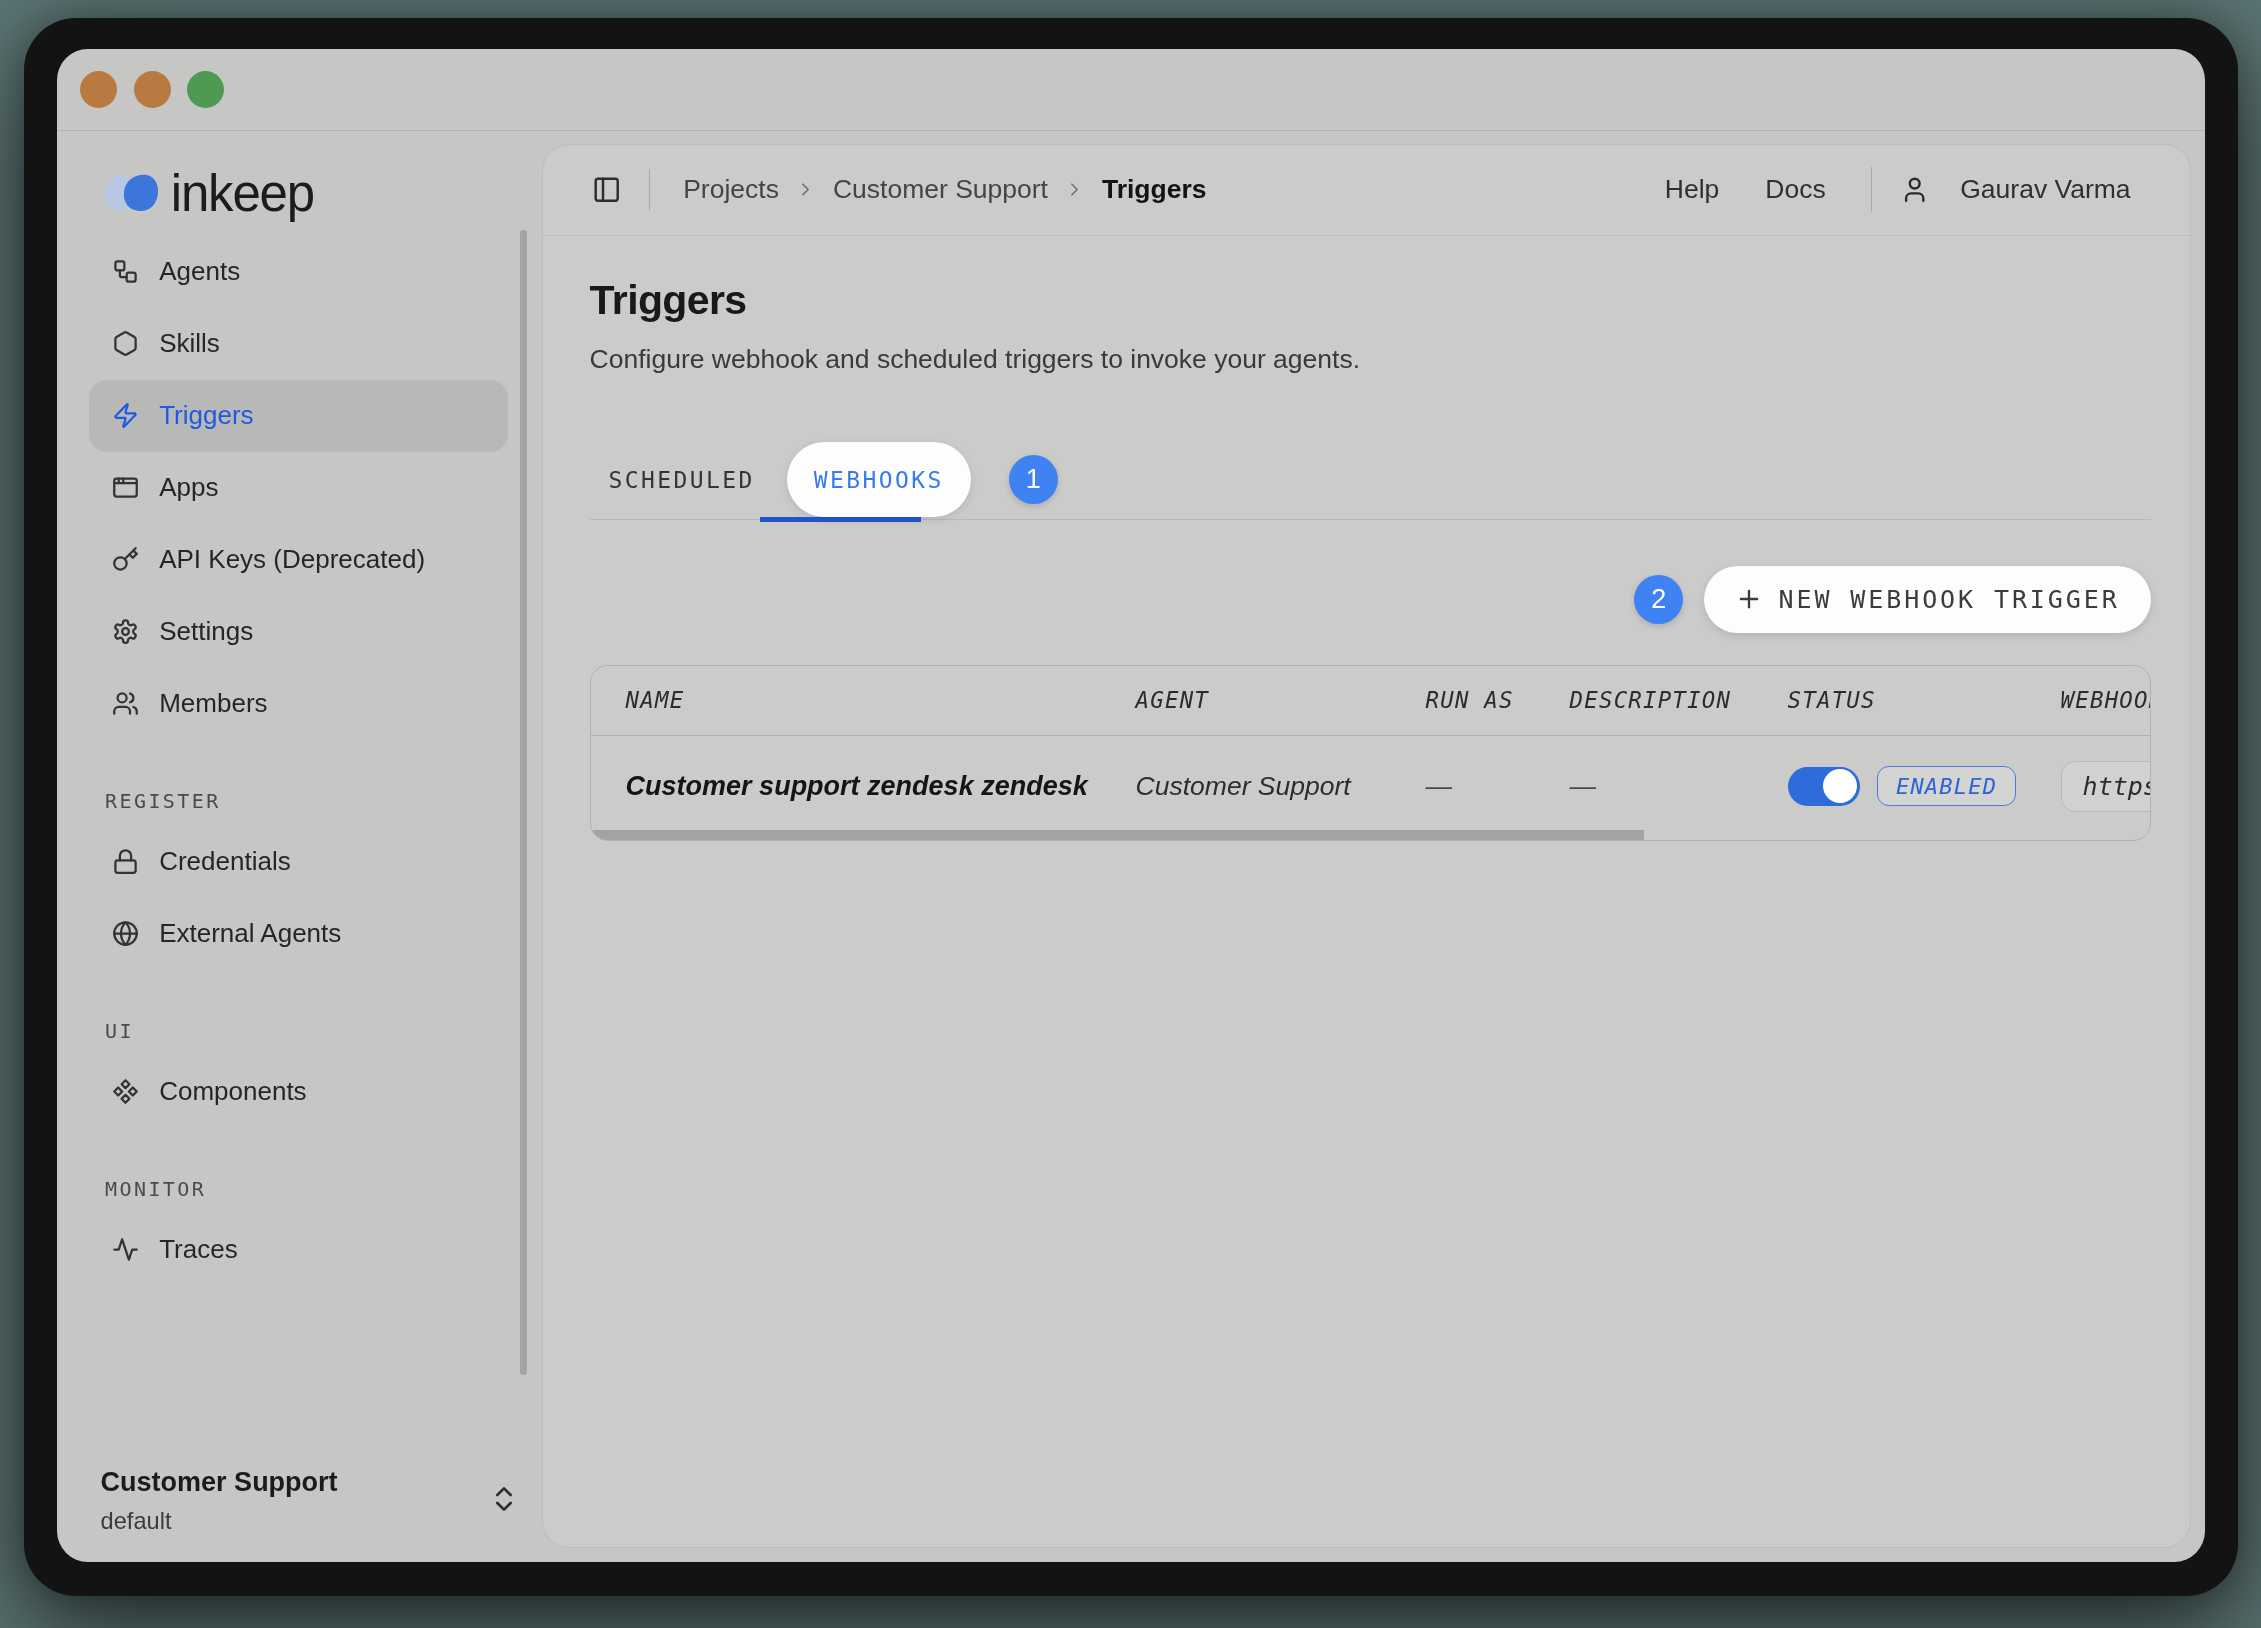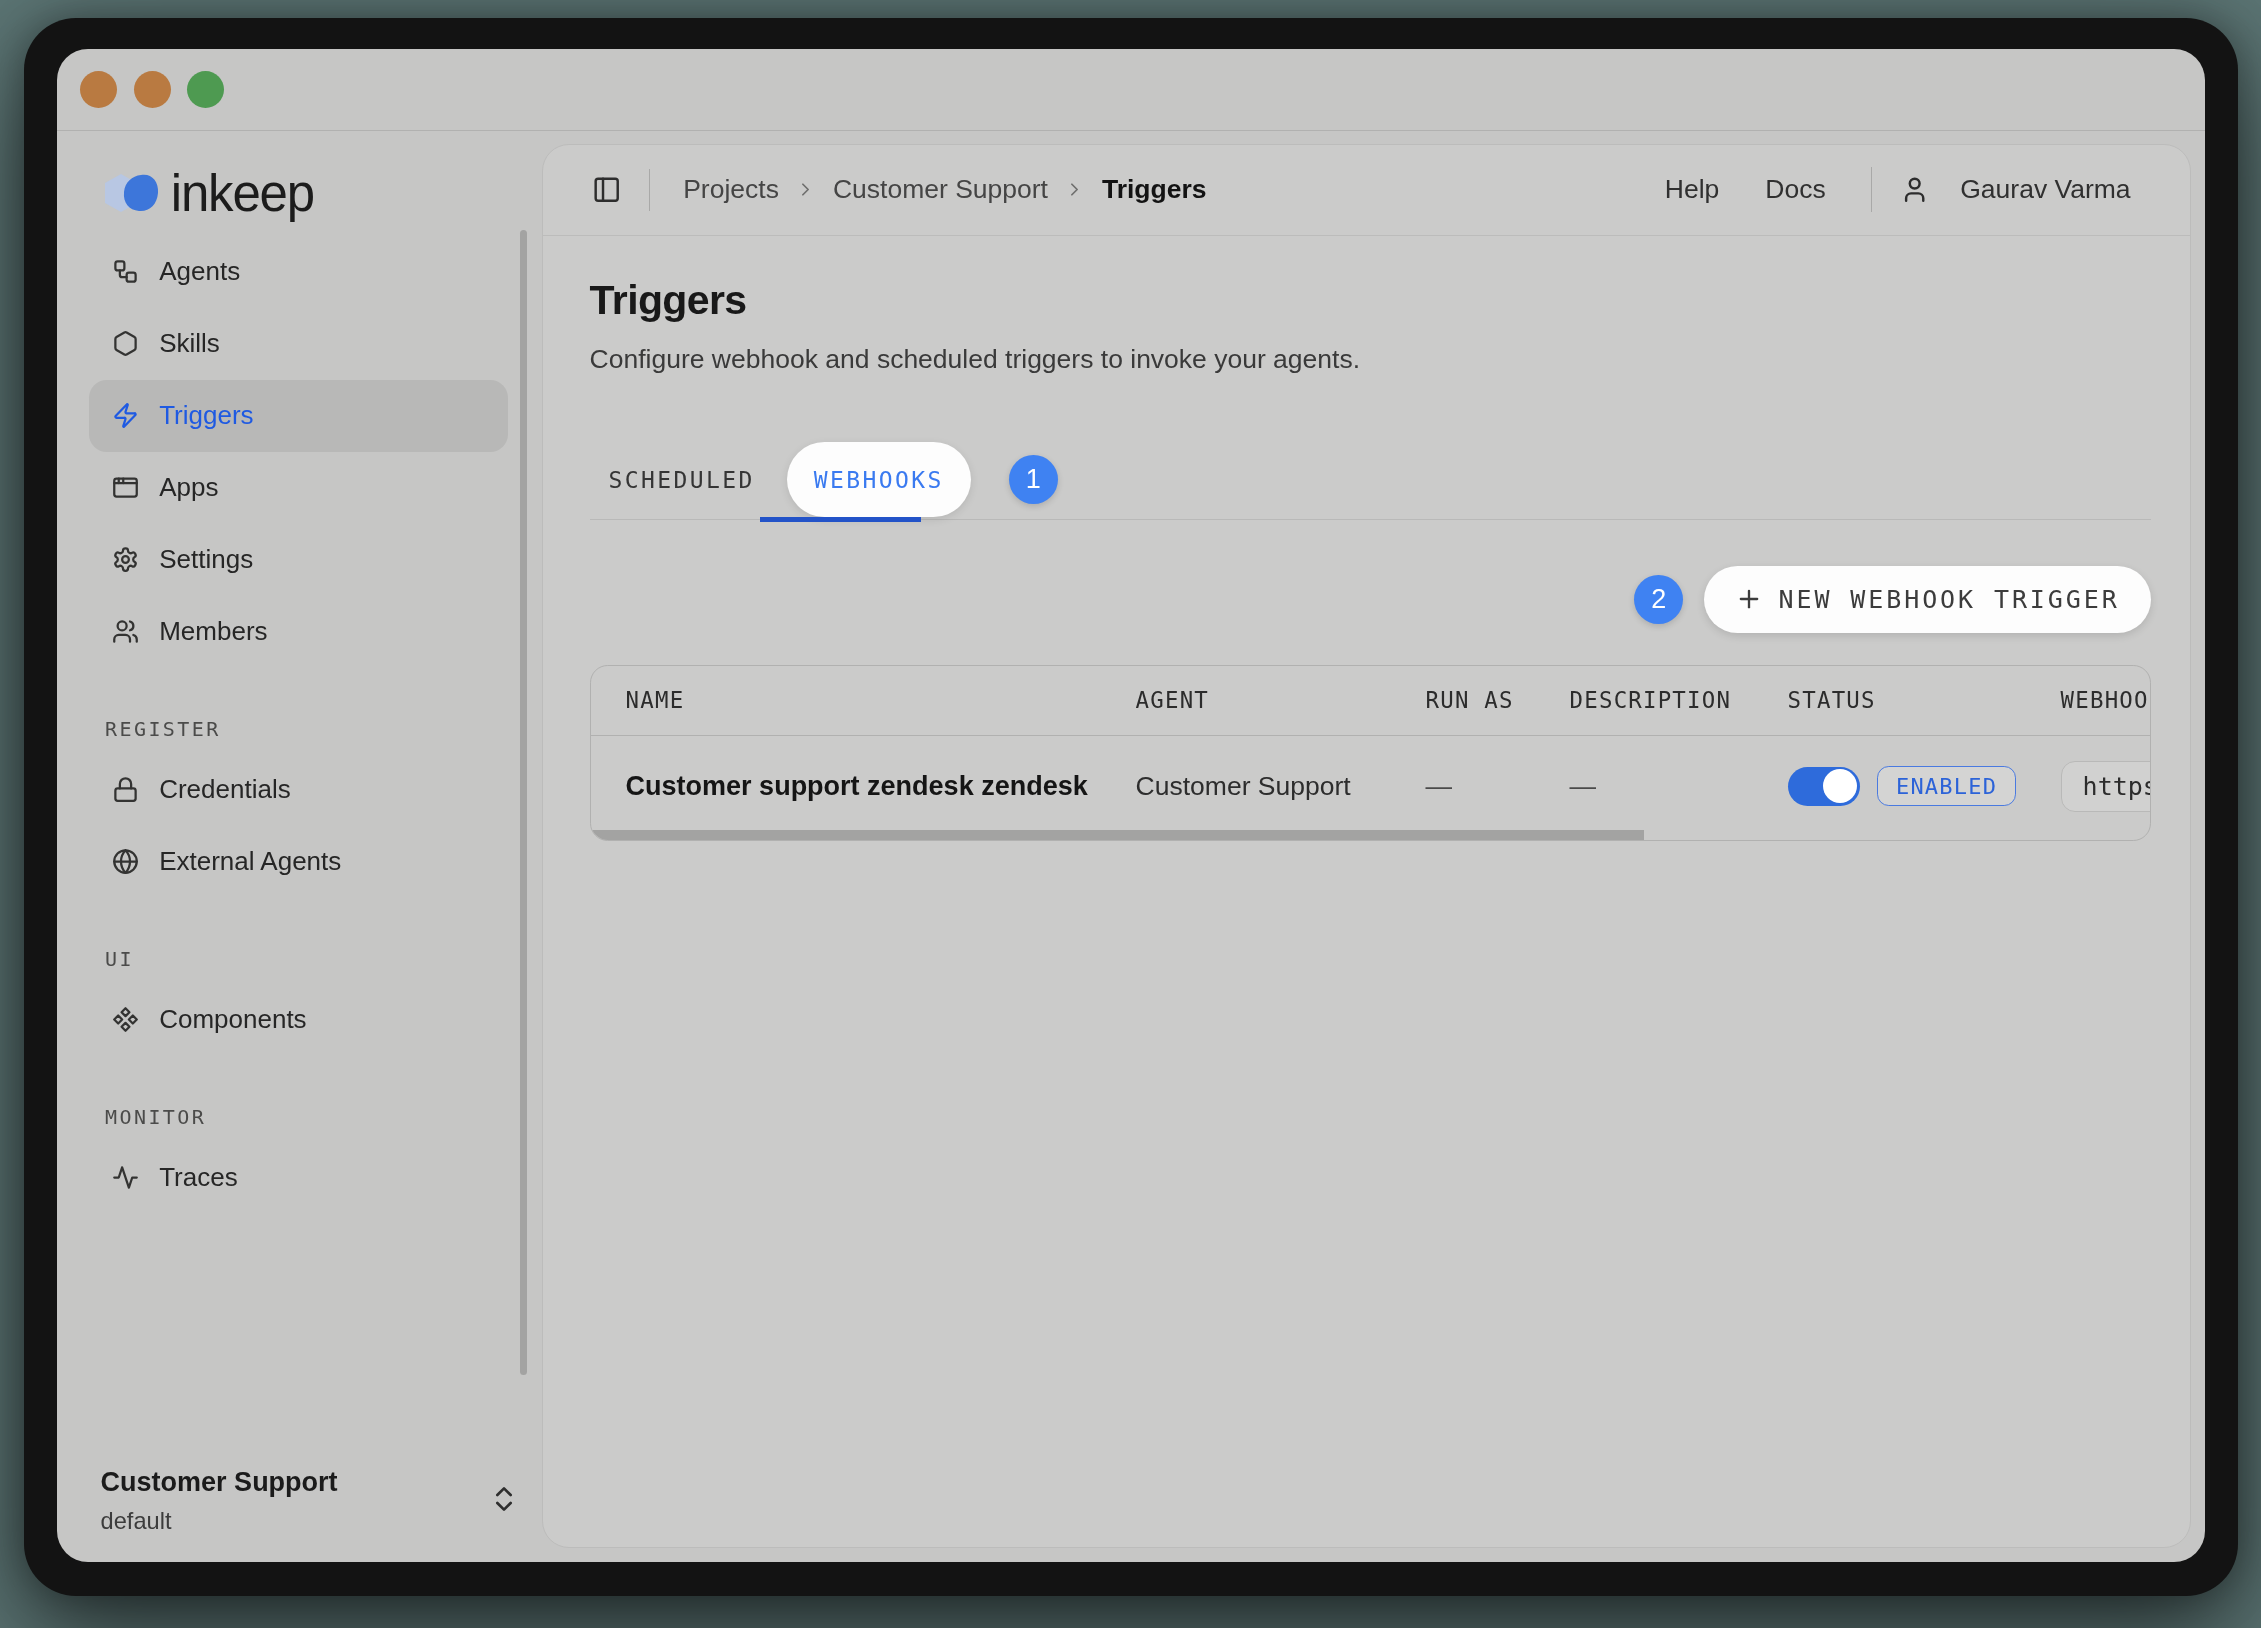--- a/index.html
+++ b/index.html
@@ -78,21 +78,21 @@
 
   
   .actions{margin-top:46px;display:flex;justify-content:flex-end;align-items:center;gap:21px;}
   .new-btn{height:67px;padding:0 31px;background:#fdfdfd;border-radius:34px;display:flex;
     align-items:center;gap:15.3px;font-size:25px;letter-spacing:2.9px;color:#3c3c3c;
     box-shadow:0 2.9px 8.2px rgba(0,0,0,.12);}
   .new-btn svg{width:28px;height:28px;stroke:#3c3c3c;}
 
   
   .table{margin-top:32px;height:174px;border:1.2px solid #b1b1b0;border-radius:17.7px;position:relative;
-    overflow:hidden;}
+    overflow:hidden;font-style:italic;}
   .thead{height:69px;display:flex;align-items:center;border-bottom:1.2px solid #b1b1b0;
     font-size:22.4px;letter-spacing:1.2px;color:#2c2c2c;}
   .trow{height:101px;display:flex;align-items:center;}
   .col{flex:0 0 auto;box-sizing:border-box;white-space:nowrap;}
   .col-name{width:545px;padding-left:35px;}
   .col-agent{width:290px;}
   .col-runas{width:144px;}
   .col-desc{width:218px;}
   .col-status{width:273px;}
   .col-webhook{width:412px;}
@@ -165,20 +165,28 @@
           <div class="nav-item">
             <svg viewBox="0 0 24 24">
                 <rect x="2" y="4" width="20" height="16" rx="2"></rect>
                 <path d="M6 4v4"></path>
                 <path d="M10 4v4"></path>
                 <path d="M2 8h20"></path>
               </svg>
             <span>Apps</span>
           </div>
 
+          <div class="nav-item">
+            <svg viewBox="0 0 24 24">
+                <path d="m15.5 7.5 3 3L22 7l-3-3"></path>
+                <path d="m21 2-9.6 9.6"></path>
+                <circle cx="7.5" cy="15.5" r="5.5"></circle>
+              </svg>
+            <span>API Keys (Deprecated)</span>
+          </div>
 
           <div class="nav-item">
             <svg viewBox="0 0 24 24">
                 <path d="M12.22 2h-.44a2 2 0 0 0-2 2v.18a2 2 0 0 1-1 1.73l-.43.25a2 2 0 0 1-2 0l-.15-.08a2 2 0 0 0-2.73.73l-.22.38a2 2 0 0 0 .73 2.73l.15.1a2 2 0 0 1 1 1.72v.51a2 2 0 0 1-1 1.74l-.15.09a2 2 0 0 0-.73 2.73l.22.38a2 2 0 0 0 2.73.73l.15-.08a2 2 0 0 1 2 0l.43.25a2 2 0 0 1 1 1.73V20a2 2 0 0 0 2 2h.44a2 2 0 0 0 2-2v-.18a2 2 0 0 1 1-1.73l.43-.25a2 2 0 0 1 2 0l.15.08a2 2 0 0 0 2.73-.73l.22-.39a2 2 0 0 0-.73-2.73l-.15-.08a2 2 0 0 1-1-1.74v-.5a2 2 0 0 1 1-1.74l.15-.09a2 2 0 0 0 .73-2.73l-.22-.38a2 2 0 0 0-2.73-.73l-.15.08a2 2 0 0 1-2 0l-.43-.25a2 2 0 0 1-1-1.73V4a2 2 0 0 0-2-2z"></path>
                 <circle cx="12" cy="12" r="3"></circle>
               </svg>
             <span>Settings</span>
           </div>
 
           <div class="nav-item">

